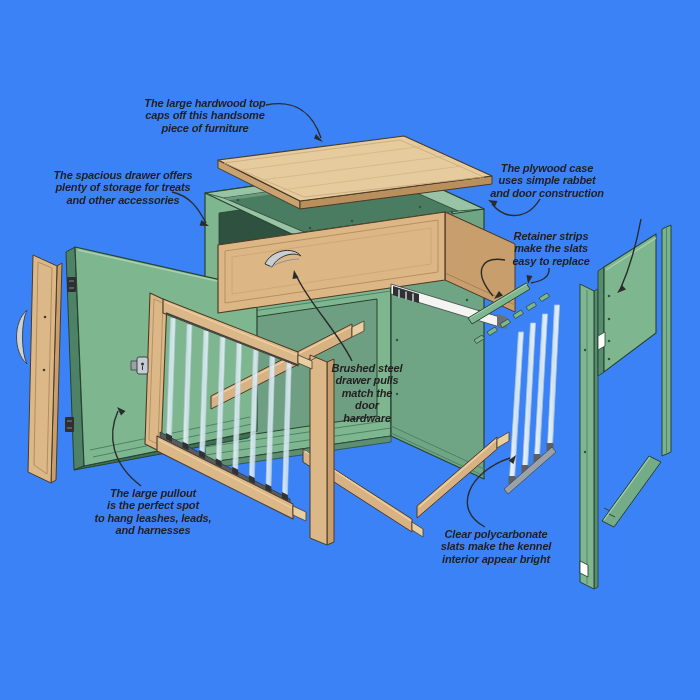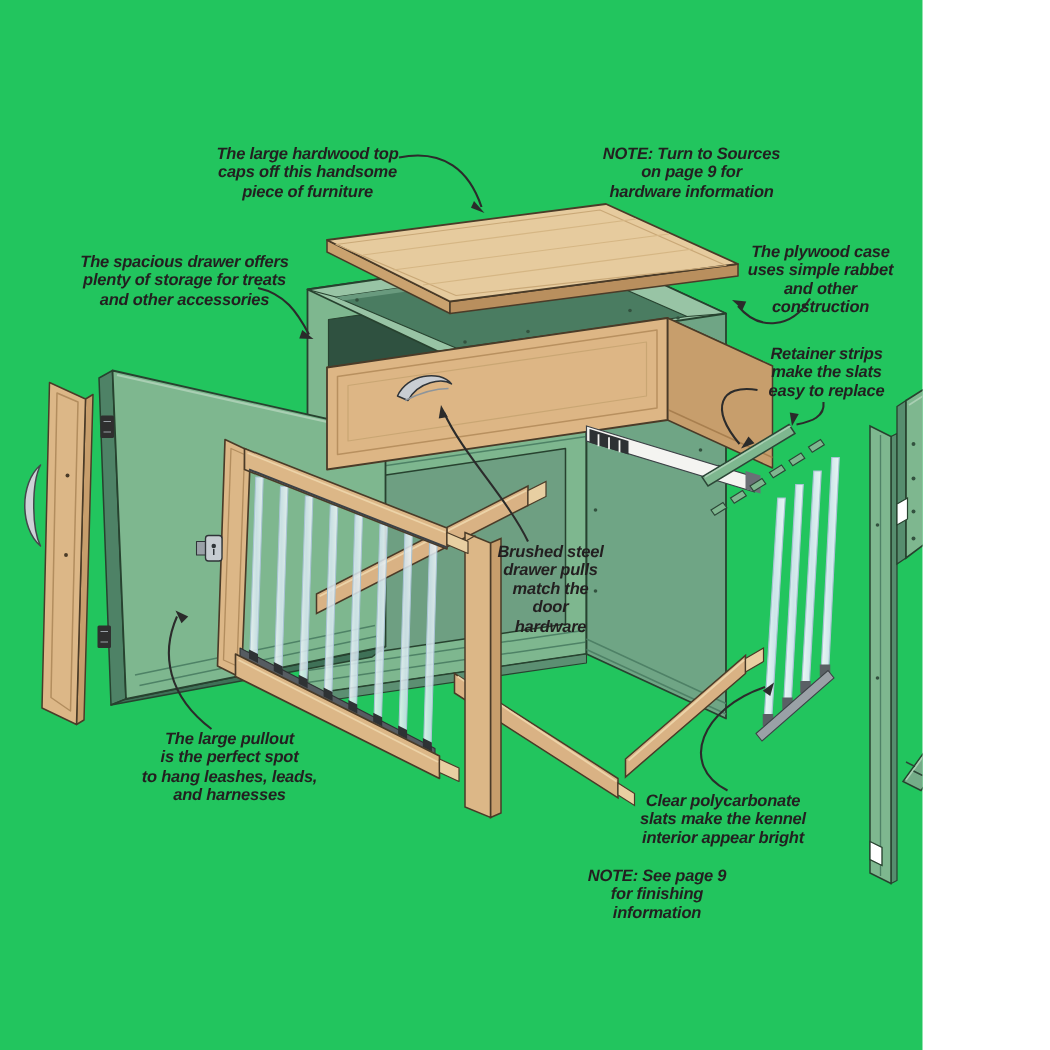--- a/index.html
+++ b/index.html
@@ -1,16 +1,16 @@
 <!DOCTYPE html>
 <html><head>
 <meta charset="utf-8">
 <style>
   html,body{margin:0;padding:0;background:#fff}
-  .stage{position:relative;width:615px;height:700px;background:#22c55e;overflow:hidden;
+  .stage{position:relative;width:700px;height:700px;background:#3b82f6;overflow:hidden;
          font-family:"Liberation Sans",sans-serif}
   .stage svg{position:absolute;left:0;top:0}
   .label{position:absolute;font-style:italic;font-weight:bold;font-size:11px;line-height:1.13;
          color:#231f20;text-align:center;white-space:pre-line;letter-spacing:-0.15px}
   .note .np{font-weight:bold}
 </style>
 </head>
 <body>
 
 <div class="stage">
@@ -253,40 +253,34 @@
     <polygon points="528,284 526.5,275 532.5,276"></polygon>
     <polygon points="294,270 292.5,279 298.5,278"></polygon>
     <polygon points="117,407 125.5,411 121,415.5"></polygon>
     <polygon points="516,455 513.5,464 508.5,460.5"></polygon>
   </g>
 </svg>
 
 <div class="label" style="left:130px;top:97px;width:150px">The large hardwood top
 caps off this handsome
 piece of furniture</div>
-<div class="label note" style="left:401px;top:97px;width:120px"><span class="np">NOTE:</span><span> Turn to Sources
-on page 9 for
-hardware information</span></div>
 <div class="label" style="left:38px;top:169px;width:170px">The spacious drawer offers
 plenty of storage for treats
 and other accessories</div>
 <div class="label" style="left:489px;top:162px;width:116px">The plywood case
 uses simple rabbet
-and other construction</div>
+and door construction</div>
 <div class="label" style="left:503px;top:230px;width:96px">Retainer strips
 make the slats
 easy to replace</div>
 <div class="label" style="left:327px;top:362px;width:80px">Brushed steel
 drawer pulls
 match the
 door
 hardware</div>
 <div class="label" style="left:80px;top:487px;width:146px">The large pullout
 is the perfect spot
 to hang leashes, leads,
 and harnesses</div>
-<div class="label" style="left:407px;top:528px;width:150px">Clear polycarbonate
+<div class="label" style="left:421px;top:528px;width:150px">Clear polycarbonate
 slats make the kennel
 interior appear bright</div>
-<div class="label note" style="left:385px;top:578px;width:106px"><span class="np">NOTE:</span><span> See page 9
-for finishing
-information</span></div>
 </div>
 
 </body></html>

